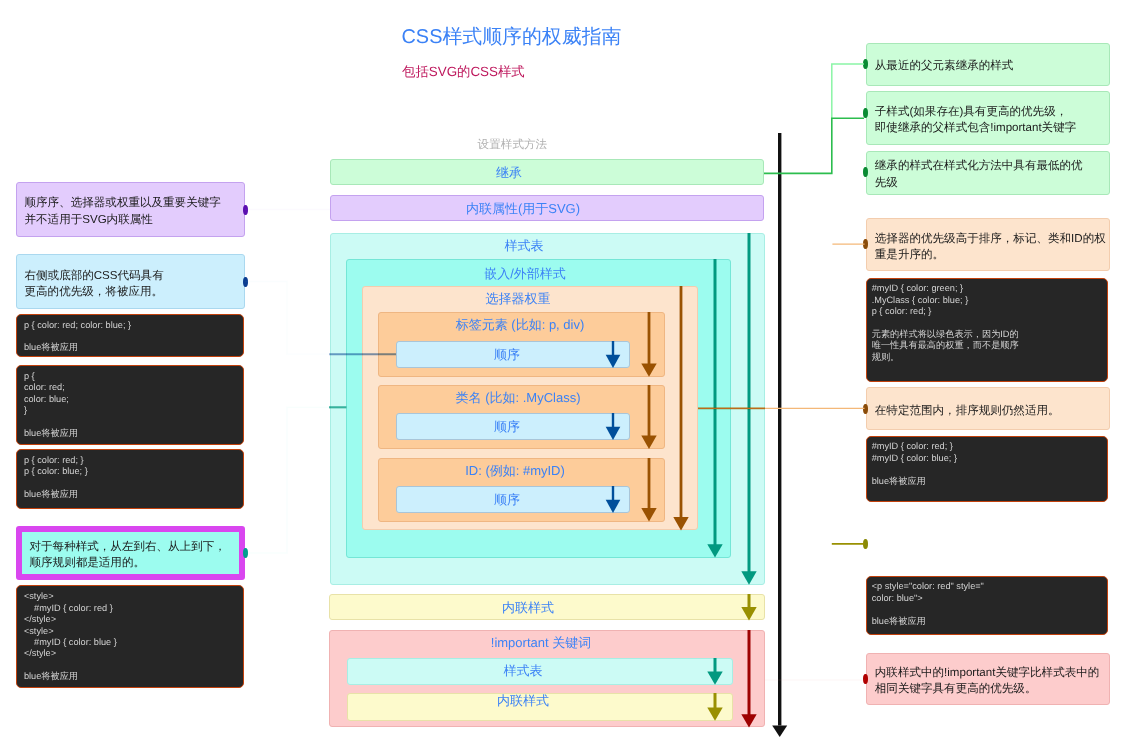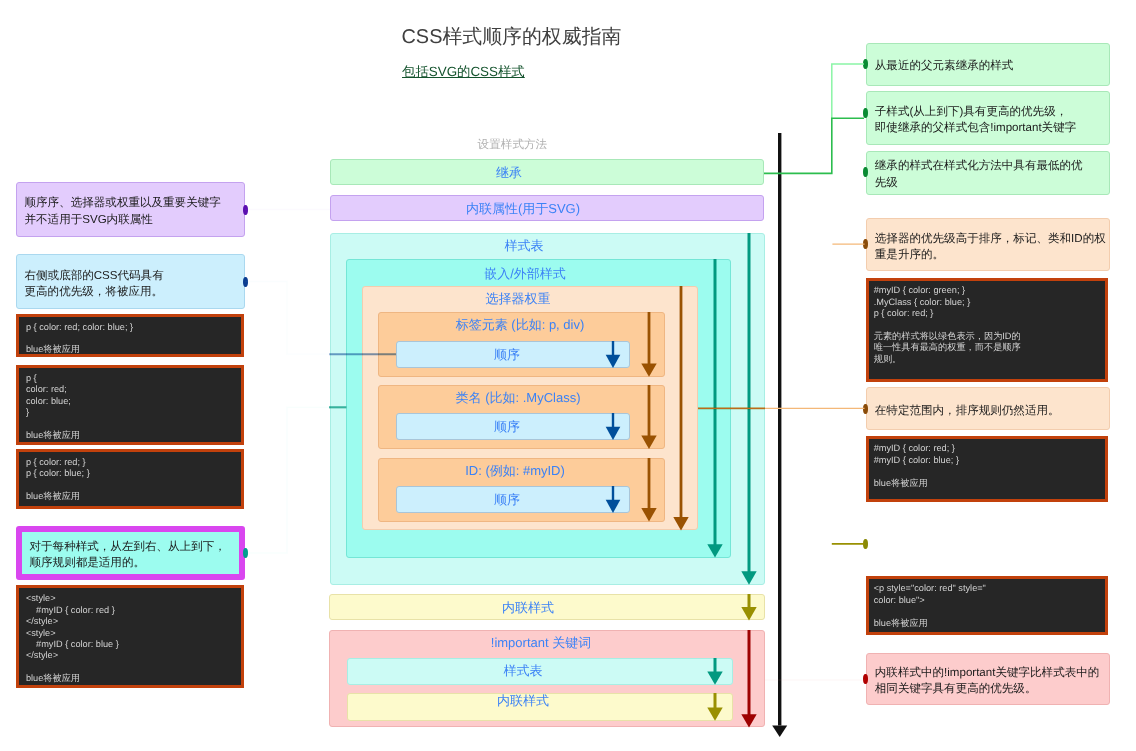--- a/index.html
+++ b/index.html
@@ -5,30 +5,30 @@
 <style>
   html,body{margin:0;padding:0;}
   body{width:1136px;height:751px;background:#ffffff;overflow:hidden;
        font-family:"Liberation Sans","DejaVu Sans",sans-serif;
        -webkit-font-smoothing:antialiased;text-rendering:geometricPrecision;}
   #root{position:relative;width:1136px;height:751px;}
   .abs{position:absolute;}
   .box{position:absolute;box-sizing:border-box;border-radius:3px;}
   .lbl{position:absolute;white-space:nowrap;font-size:13px;color:#3b82f6;
        transform:translateX(-50%);line-height:12.3px;}
-  .code{position:absolute;box-sizing:border-box;background:#262626;border:3px solid #c2410c;
-        border-radius:0;color:#d4d4d4;white-space:pre;}
+  .code{position:absolute;box-sizing:border-box;background:#262626;border:1px solid #c2410c;
+        border-radius:5px;color:#d4d4d4;white-space:pre;}
   .note{position:absolute;box-sizing:border-box;border-radius:4px;font-size:12.5px;
         line-height:18px;color:#1f1f1f;}
   .dot{position:absolute;border-radius:50%;}
 
   .title{position:absolute;left:401.5px;top:28.4px;font-size:19.9px;font-weight:300;
-         line-height:19.9px;color:#404040;white-space:nowrap;}
+         line-height:19.9px;color:#3b82f6;white-space:nowrap;}
   .subtitle{position:absolute;left:402px;top:65.3px;font-size:13.4px;line-height:13.4px;font-weight:300;
-            color:#14532d;white-space:nowrap;text-decoration:underline;}
+            color:#be185d;white-space:nowrap;}
   .grptitle{position:absolute;left:512.4px;top:139.4px;font-size:11.6px;line-height:11.6px;
             color:#b0b0b0;font-weight:300;white-space:nowrap;transform:translateX(-50%);}
 
   .box{border-width:1px;border-style:solid;}
   .lvl-green {background:#ccfdd8;border-color:#a8e8b8;}
   .lvl-purple{background:#e3ccfd;border-color:#c4a2ef;}
   .lvl-cyan  {background:#ccfbf5;border-color:#a8eee4;}
   .lvl-teal  {background:#9cfcef;border-color:#74e6d6;}
   .lvl-peach {background:#fde4cd;border-color:#f3cdae;}
   .lvl-orange{background:#fdcc9a;border-color:#efb682;}
@@ -199,21 +199,21 @@
 &lt;/style&gt;
 
 blue将被应用</div>
 
   <div class="note nt-green" style="left:866.3px;top:42.5px;width:243.3px;height:43.8px">
     <div class="nl">从最近的父元素继承的样式</div>
   </div>
   <div class="dot" style="left:863.4px;top:58.9px;width:4.8px;height:10px;background:#0a8a33"></div>
 
   <div class="note nt-green" style="left:866.3px;top:90.9px;width:243.3px;height:53.9px">
-    <div class="nl">子样式(从上到下)具有更高的优先级，</div>
+    <div class="nl">子样式(如果存在)具有更高的优先级，</div>
     <div class="nl">即使继承的父样式包含!important关键字</div>
   </div>
   <div class="dot" style="left:863.4px;top:108.1px;width:4.8px;height:10px;background:#0a8a33"></div>
 
   <div class="note nt-green" style="left:866.3px;top:150.7px;width:243.3px;height:44.2px">
     <div class="nl">继承的样式在样式化方法中具有最低的优</div>
     <div class="nl">先级</div>
   </div>
   <div class="dot" style="left:863.4px;top:166.8px;width:4.8px;height:10px;background:#0a8a33"></div>
 

